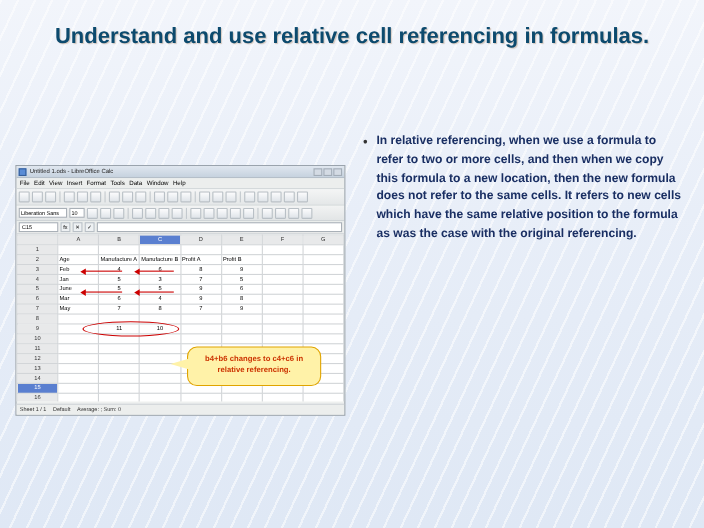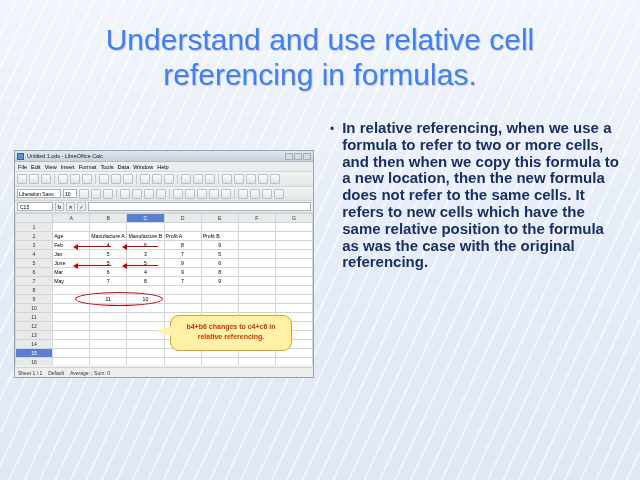--- a/index.html
+++ b/index.html
@@ -9,34 +9,34 @@
     font-family:"Liberation Sans", sans-serif;
     background:
       repeating-linear-gradient(115deg, rgba(255,255,255,0.55) 0px, rgba(255,255,255,0.55) 2px, rgba(0,0,0,0) 2px, rgba(0,0,0,0) 14px),
       linear-gradient(180deg,#f2f5fb 0%, #e8eef8 40%, #dfe8f5 100%);
     position:relative;
   }
   
   #slide-title {
     position:absolute; top:22px; left:40px; width:560px;
     text-align:center;
-    font-size:30px; line-height:1.18; font-weight:normal;
-    color:#3b82f6;
+    font-size:20px; line-height:1.18; font-weight:bold;
+    color:#0c4a6e;
     text-shadow:1px 1px 1px rgba(120,60,0,0.25);
   }
   
   #bullet-block {
     position:absolute; left:330px; top:120px; width:292px;
     display:flex; gap:8px; align-items:flex-start;
   }
   #bullet-block .dot {
     color:#333; font-size:12px; line-height:17px; padding-top:1px;
   }
   #bullet-block .txt {
-    color:#1a2f63; font-weight:bold; font-size:15px; line-height:16.8px;
+    color:#1a2f63; font-weight:bold; font-size:11px; line-height:16.8px;
     text-align:left;
   }
   
   #calc-window {
     position:absolute; left:14px; top:150px; width:300px; height:228px;
     background:#eef0ef; border:1px solid #9aa3ad;
     font-size:5.6px; color:#000; overflow:hidden;
   }
   .cw-titlebar {
     height:11px; background:linear-gradient(180deg,#dfe6ef,#c6d2df);

